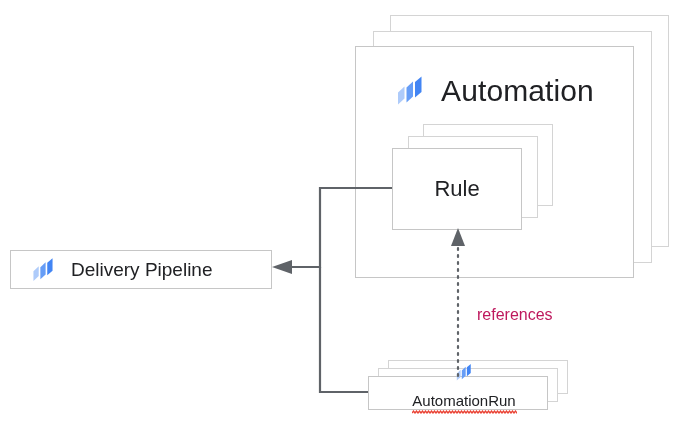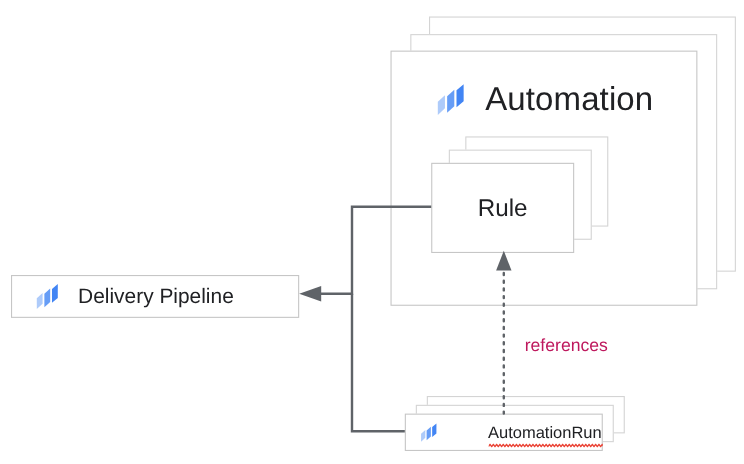--- a/index.html
+++ b/index.html
@@ -107,23 +107,24 @@
     width: 180px; height: 34px;
   }
   #run-stack-mid {
     left: 378px; top: 368px;
     width: 180px; height: 34px;
   }
   #run-stack-front {
     left: 368px; top: 376px;
     width: 180px; height: 34px;
     border-color: #c6c6c6;
-    justify-content: space-between;
+    justify-content: flex-end;
     padding-left: 12px;
     gap: 10px;
+    flex-direction: column;
   }
   #run-stack-front .label {
     font-size: 15px;
     color: #202124;
     position: relative;
     white-space: nowrap;
   }
   
   #run-stack-front .label .squiggle {
     position: absolute;

